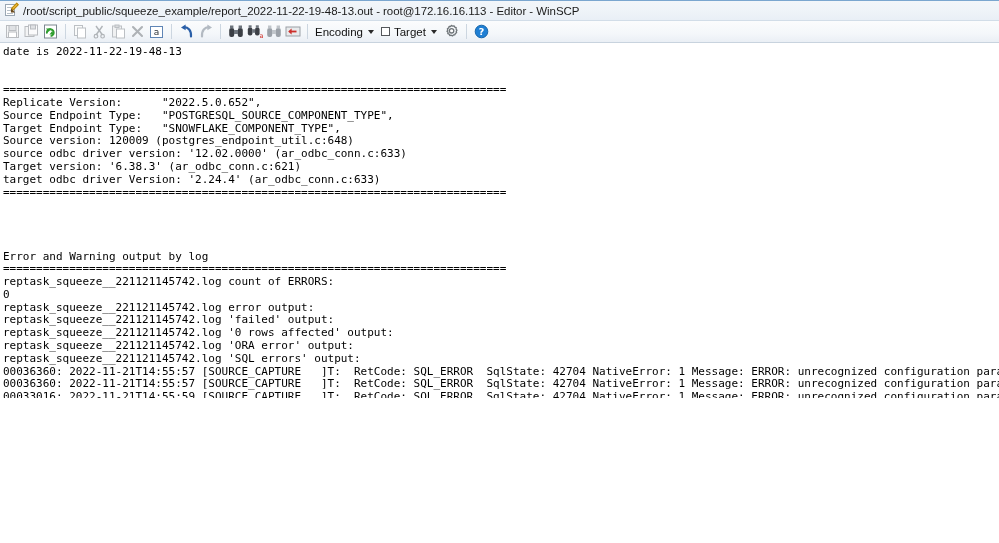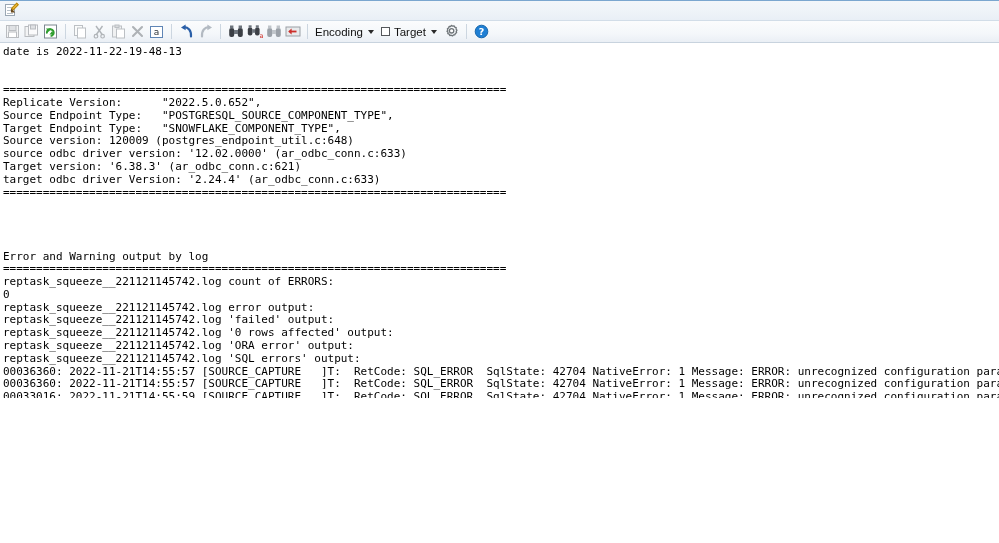--- a/index.html
+++ b/index.html
@@ -164,20 +164,21 @@
   <span class="tb-icon">
     <span class="doc-page"></span>
     <span class="doc-line" style="top:4px;"></span>
     <span class="doc-line" style="top:7px;"></span>
     <span class="doc-line" style="top:10px;"></span>
     <span class="pencil">
       <span class="body"></span>
       <span class="tip"></span>
     </span>
   </span>
+  <span id="title-text">/root/script_public/squeeze_example/report_2022-11-22-19-48-13.out - root@172.16.16.113 - Editor - WinSCP</span>
 </div>
 
 <div id="toolbar">
 
   <div class="tgroup">
 
     <span class="tbtn">
       <svg width="15" height="15" viewBox="0 0 15 15">
         <rect x="1.5" y="1.5" width="12" height="12" fill="#f3f4f5" stroke="#b9bcc0"></rect>
         <rect x="4" y="1.5" width="7" height="5" fill="#dfe1e4" stroke="#b9bcc0"></rect>

